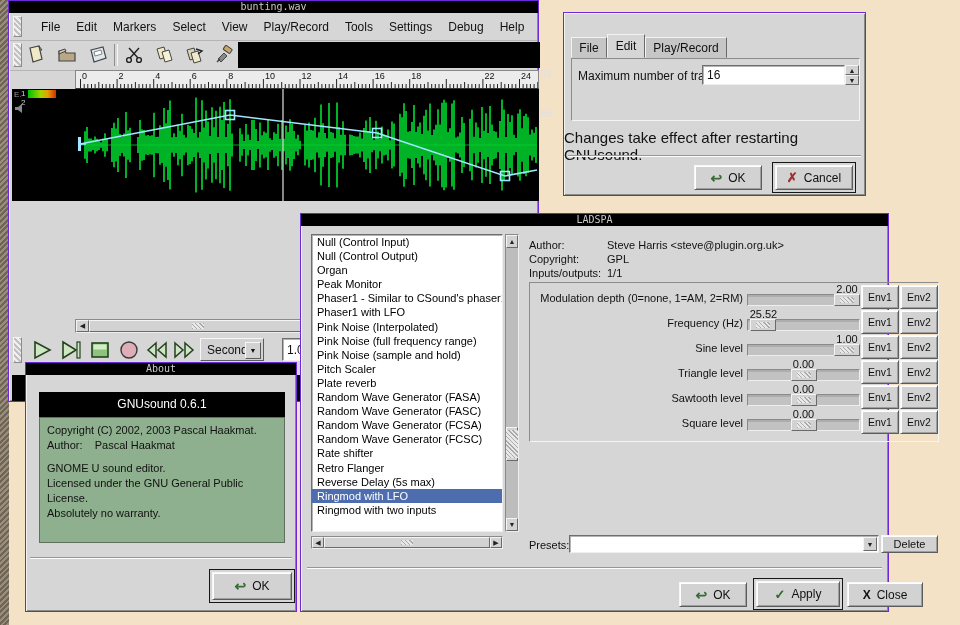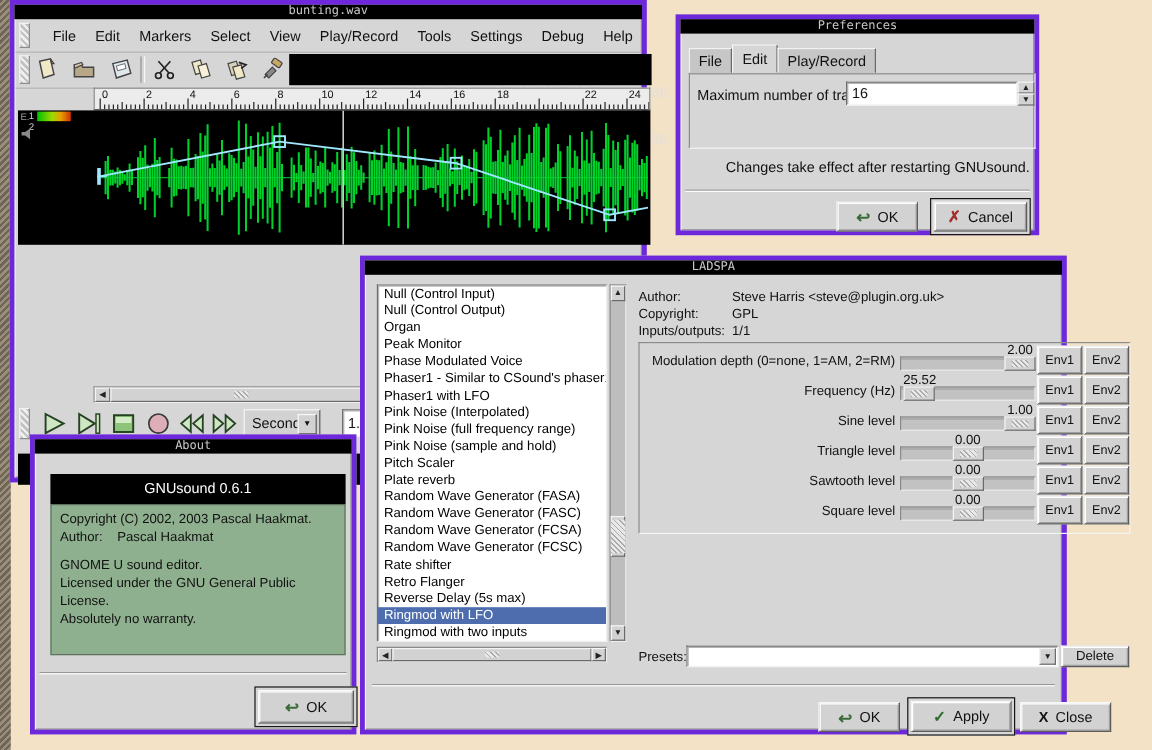--- a/index.html
+++ b/index.html
@@ -1,20 +1,20 @@
 <!DOCTYPE html>
 <html><head>
 <meta charset="utf-8">
 <style>
   html,body{margin:0;padding:0;}
   body{width:960px;height:625px;position:relative;overflow:hidden;background:#f4e2c6;
        font-family:"Liberation Sans", sans-serif;color:#111;}
   .deskstrip{position:absolute;left:0;top:0;width:9px;height:625px;
        background:repeating-linear-gradient(135deg,#6f6557 0 2px,#9a8d7a 2px 4px);}
-  .win{position:absolute;background:#d6d6d6;border:4px solid #6d28d9;
+  .win{position:absolute;background:#d6d6d6;border:1px solid #6d28d9;
        box-shadow:inset 1px 1px 0 #f2f2f2, inset -1px -1px 0 #8a8a8a;box-sizing:border-box;}
   .tbar{height:12px;background:#000;color:#c9c9c9;font:10px "DejaVu Sans Mono",monospace;
        text-align:center;line-height:12px;overflow:hidden;}
   .btn{position:absolute;background:#d2d2d2;border:1px solid;border-color:#f7f7f7 #5c5c5c #5c5c5c #f7f7f7;
        box-shadow:inset 1px 1px 0 #ffffff, inset -1px -1px 0 #9e9e9e;
        font-size:12px;display:flex;align-items:center;justify-content:center;gap:6px;
        box-sizing:border-box;cursor:default;}
   .defring{position:absolute;border:1px solid #161616;background:#d6d6d6;padding:2px;box-sizing:border-box;}
   .defring .btn{position:relative;width:100%;height:100%;left:0;top:0;}
   .sunken{background:#fff;border:1px solid;border-color:#6e6e6e #efefef #efefef #6e6e6e;
@@ -383,41 +383,40 @@
       <span class="arr">▼</span>
     </div>
     <div class="sunken entry" style="position:absolute;left:272px;top:4px;width:50px;height:23px">
       <span>1.00</span>
     </div>
   </div>
   <div class="blackstrip"></div>
 </div>
 
 <div class="win" style="left:563px;top:12px;width:303px;height:184px;z-index:4;">
-  <div class="tbar">Preferences</div>
   <div class="tab" style="left:7px;top:24px;width:36px;height:21px">
     <span>File</span>
     </div>
   <div class="tab active" style="left:43px;top:21px;width:38px;height:24px">
     <span>Edit</span>
     </div>
   <div class="tab" style="left:81px;top:24px;width:82px;height:21px">
     <span>Play/Record</span>
     </div>
   <div class="frame" style="left:7px;top:45px;width:289px;height:63px">
     <span style="position:absolute;left:6px;top:10px;font-size:12px">Maximum number of tracks:</span>
     <div class="sunken entry" style="position:absolute;left:130px;top:6px;width:143px;height:20px">
       <span>16</span>
     </div>
     <div class="spincol" style="left:273px;top:6px;height:20px">
       <span class="sbtn">▲</span>
       <span class="sbtn">▼</span>
     </div>
   </div>
-  <div style="position:absolute;left:17px;top:116px;width:100%;text-align:center;font-size:12px">Changes take effect after restarting GNUsound.</div>
+  <div style="position:absolute;left:0;top:116px;width:100%;font-size:15px">Changes take effect after restarting GNUsound.</div>
   <div class="sep-h" style="left:4px;right:4px;top:142px"></div>
   <div class="btn" style="left:130px;top:152px;width:68px;height:25px">
     <span class="okicon">↩</span>
     <span>OK</span>
   </div>
   <div class="defring" style="left:208px;top:149px;width:84px;height:31px">
     <div class="btn">
       <span class="xredicon">✗</span>
       <span>Cancel</span>
     </div>
@@ -426,21 +425,20 @@
 
 <div class="win" style="left:300px;top:213px;width:589px;height:399px;z-index:2;">
   <div class="tbar">LADSPA</div>
 
   <div class="plist sunken" id="plugin-list">
 
   <div class="item">Null (Control Input)</div>
       <div class="item">Null (Control Output)</div>
       <div class="item">Organ</div>
       <div class="item">Peak Monitor</div>
-      <div class="item">Phase Modulated Voice</div>
       <div class="item">Phaser1 - Similar to CSound's phaser1</div>
       <div class="item">Phaser1 with LFO</div>
       <div class="item">Pink Noise (Interpolated)</div>
       <div class="item">Pink Noise (full frequency range)</div>
       <div class="item">Pink Noise (sample and hold)</div>
       <div class="item">Pitch Scaler</div>
       <div class="item">Plate reverb</div>
       <div class="item">Random Wave Generator (FASA)</div>
       <div class="item">Random Wave Generator (FASC)</div>
       <div class="item">Random Wave Generator (FCSA)</div>

